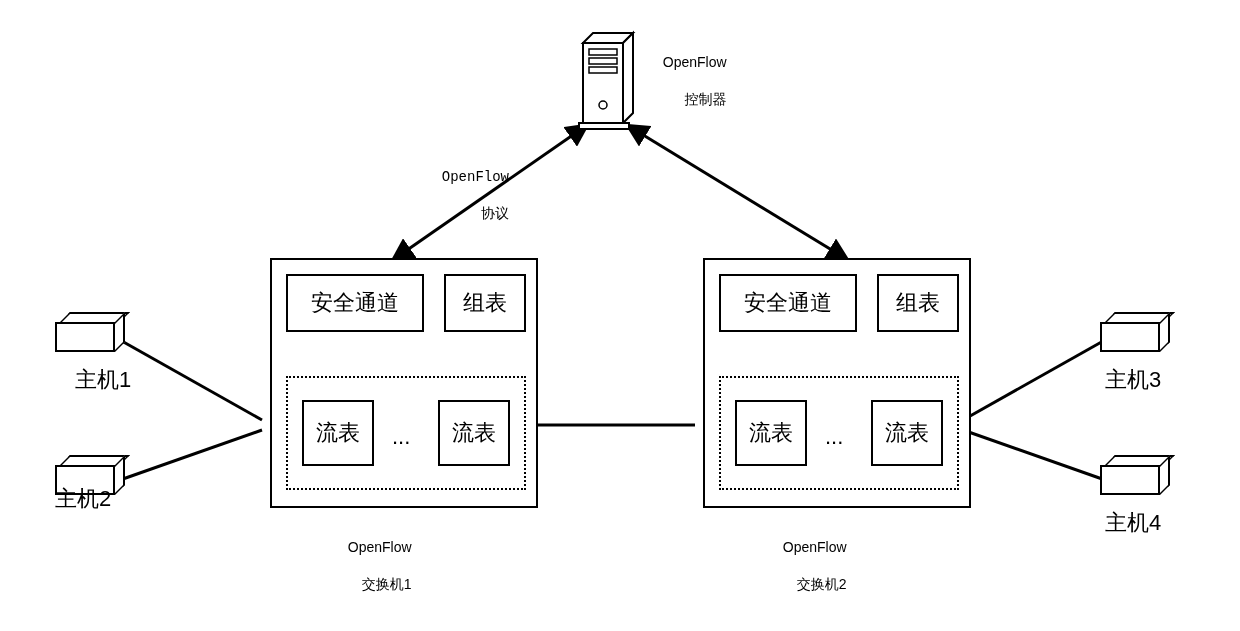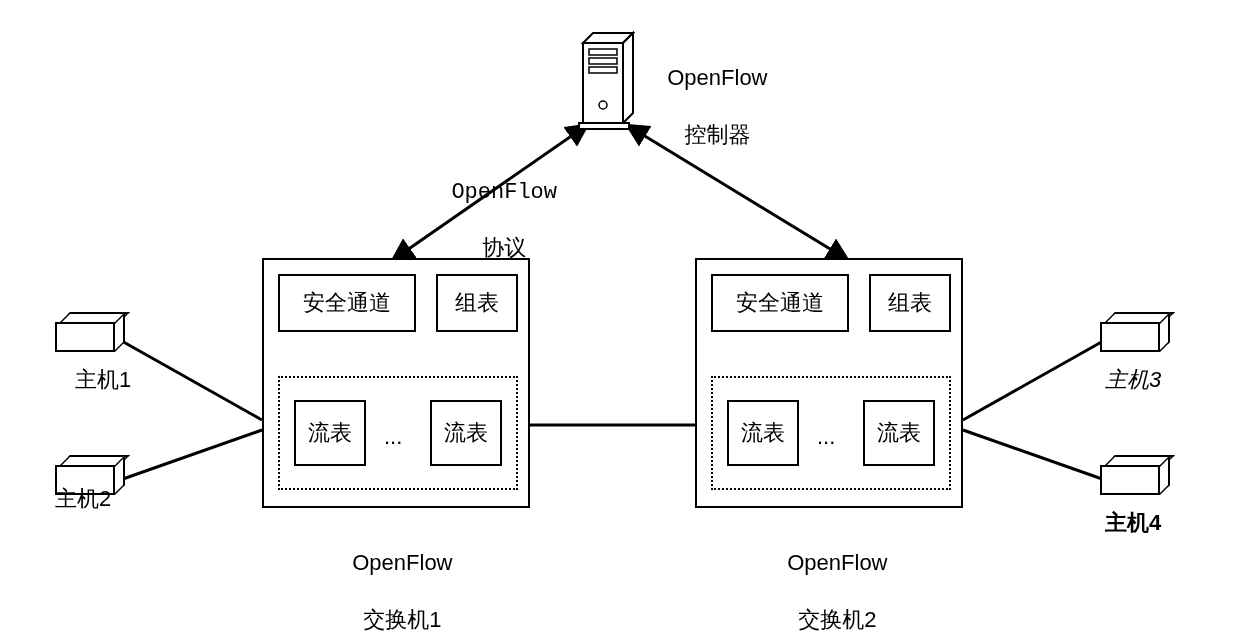--- a/index.html
+++ b/index.html
@@ -8,30 +8,31 @@
     padding: 0;
     width: 1240px;
     height: 631px;
     position: relative;
     font-family: "Microsoft YaHei", "SimSun", Arial, sans-serif;
     background: #fff;
     color: #000;
   }
   .label {
     position: absolute;
-    text-align: center;
+    text-align: right;
     line-height: 1.3;
     white-space: pre;
-    font-size: 22px;
+    font-size: 14px;
   }
   
   .switch {
     position: absolute;
     border: 2px solid #000;
     background: #fff;
+    margin-left: 8px;
   }
   .inner-box {
     position: absolute;
     border: 2px solid #000;
     text-align: center;
     display: flex;
     align-items: center;
     justify-content: center;
     font-size: 22px;
     background: #fff;
@@ -198,20 +199,20 @@
     <div class="side"></div>
     <div class="front"></div>
 </div>
 <div class="host-label" style="left:55px; top:484px;">主机2</div>
 
 <div class="host" style="left:1100px; top:312px;">
   <div class="top"></div>
     <div class="side"></div>
     <div class="front"></div>
 </div>
-<div class="host-label" style="left:1105px; top:365px;font-style:italic;">主机3</div>
+<div class="host-label" style="left:1105px; top:365px;">主机3</div>
 
 <div class="host" style="left:1100px; top:455px;">
   <div class="top"></div>
     <div class="side"></div>
     <div class="front"></div>
 </div>
-<div class="host-label" style="left:1105px; top:508px;font-weight:bold;">主机4</div>
+<div class="host-label" style="left:1105px; top:508px;">主机4</div>
 
 </body></html>

